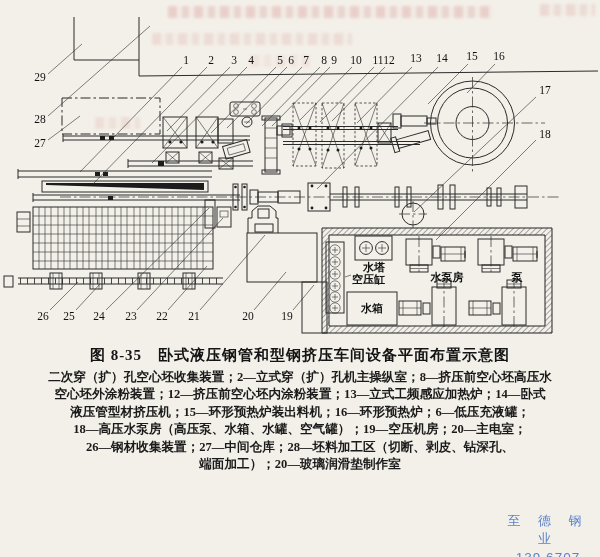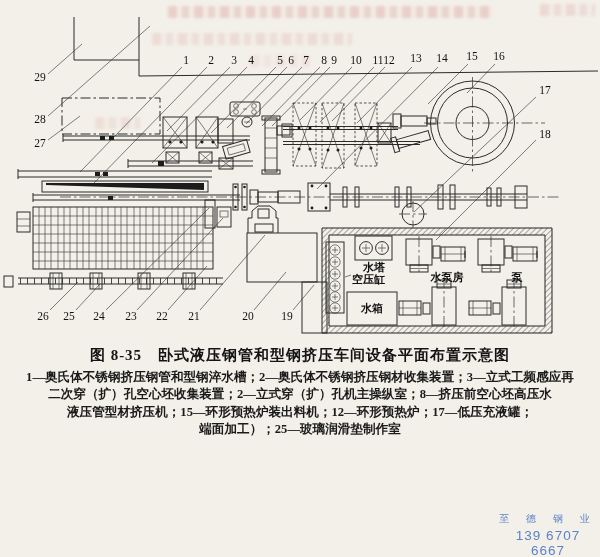--- a/index.html
+++ b/index.html
@@ -22,21 +22,21 @@
   }
   .legend{
     position:absolute;left:0;top:369px;width:600px;text-align:center;
     font-size:12.6px;font-weight:700;color:#1a1a1a;line-height:17.4px;
   }
   .legend div{white-space:nowrap;}
   .watermark{
     position:absolute;left:498px;top:512px;width:100px;text-align:center;
     color:#5b82c8;font-family:"Liberation Sans",sans-serif;
   }
-  .watermark .w1{font-size:10px;letter-spacing:7px;}
+  .watermark .w1{font-size:13px;letter-spacing:7px;}
   .watermark .w2{font-size:13.5px;letter-spacing:1px;margin-top:2px;}
   .bleed{position:absolute;filter:blur(1.6px);opacity:.55;pointer-events:none;}
   .bleed-bar{
     height:12px;
     background:repeating-linear-gradient(90deg,
       rgba(195,70,70,.35) 0 9px, rgba(195,70,70,.05) 9px 14px,
       rgba(170,60,60,.28) 14px 21px, rgba(195,70,70,.04) 21px 26px);
   }
 </style>
 </head>
@@ -378,22 +378,24 @@
     <text x="162" y="320" class="num">22</text>
     <text x="194" y="320" class="num">21</text>
     <text x="248" y="320" class="num">20</text>
     <text x="287" y="320" class="num">19</text>
   </g>
 </svg>
 
 <div class="caption">图 8-35　卧式液压钢管和型钢挤压车间设备平面布置示意图</div>
 
 <div class="legend">
-  <div>1—奥氏体不锈钢挤压钢管和型钢淬水槽；2—奥氏体不锈钢挤压钢材收集装置；3—立式工频感应再</div>
   <div>二次穿（扩）孔空心坯收集装置；2—立式穿（扩）孔机主操纵室；8—挤压前空心坯高压水</div>
-  <div>液压管型材挤压机；15—环形预热炉装出料机；12—环形预热炉；17—低压充液罐；</div>
-  <div>端面加工）；25—玻璃润滑垫制作室</div>
+  <div>空心坯外涂粉装置；12—挤压前空心坯内涂粉装置；13—立式工频感应加热炉；14—卧式</div>
+  <div>液压管型材挤压机；15—环形预热炉装出料机；16—环形预热炉；6—低压充液罐；</div>
+  <div>18—高压水泵房（高压泵、水箱、水罐、空气罐）；19—空压机房；20—主电室；</div>
+  <div>26—钢材收集装置；27—中间仓库；28—坯料加工区（切断、剥皮、钻深孔、</div>
+  <div>端面加工）；20—玻璃润滑垫制作室</div>
 </div>
 
 <div class="watermark">
   <div class="w1">至 德 钢 业</div>
   <div class="w2">139 6707 6667</div>
 </div>
 
 </body></html>

